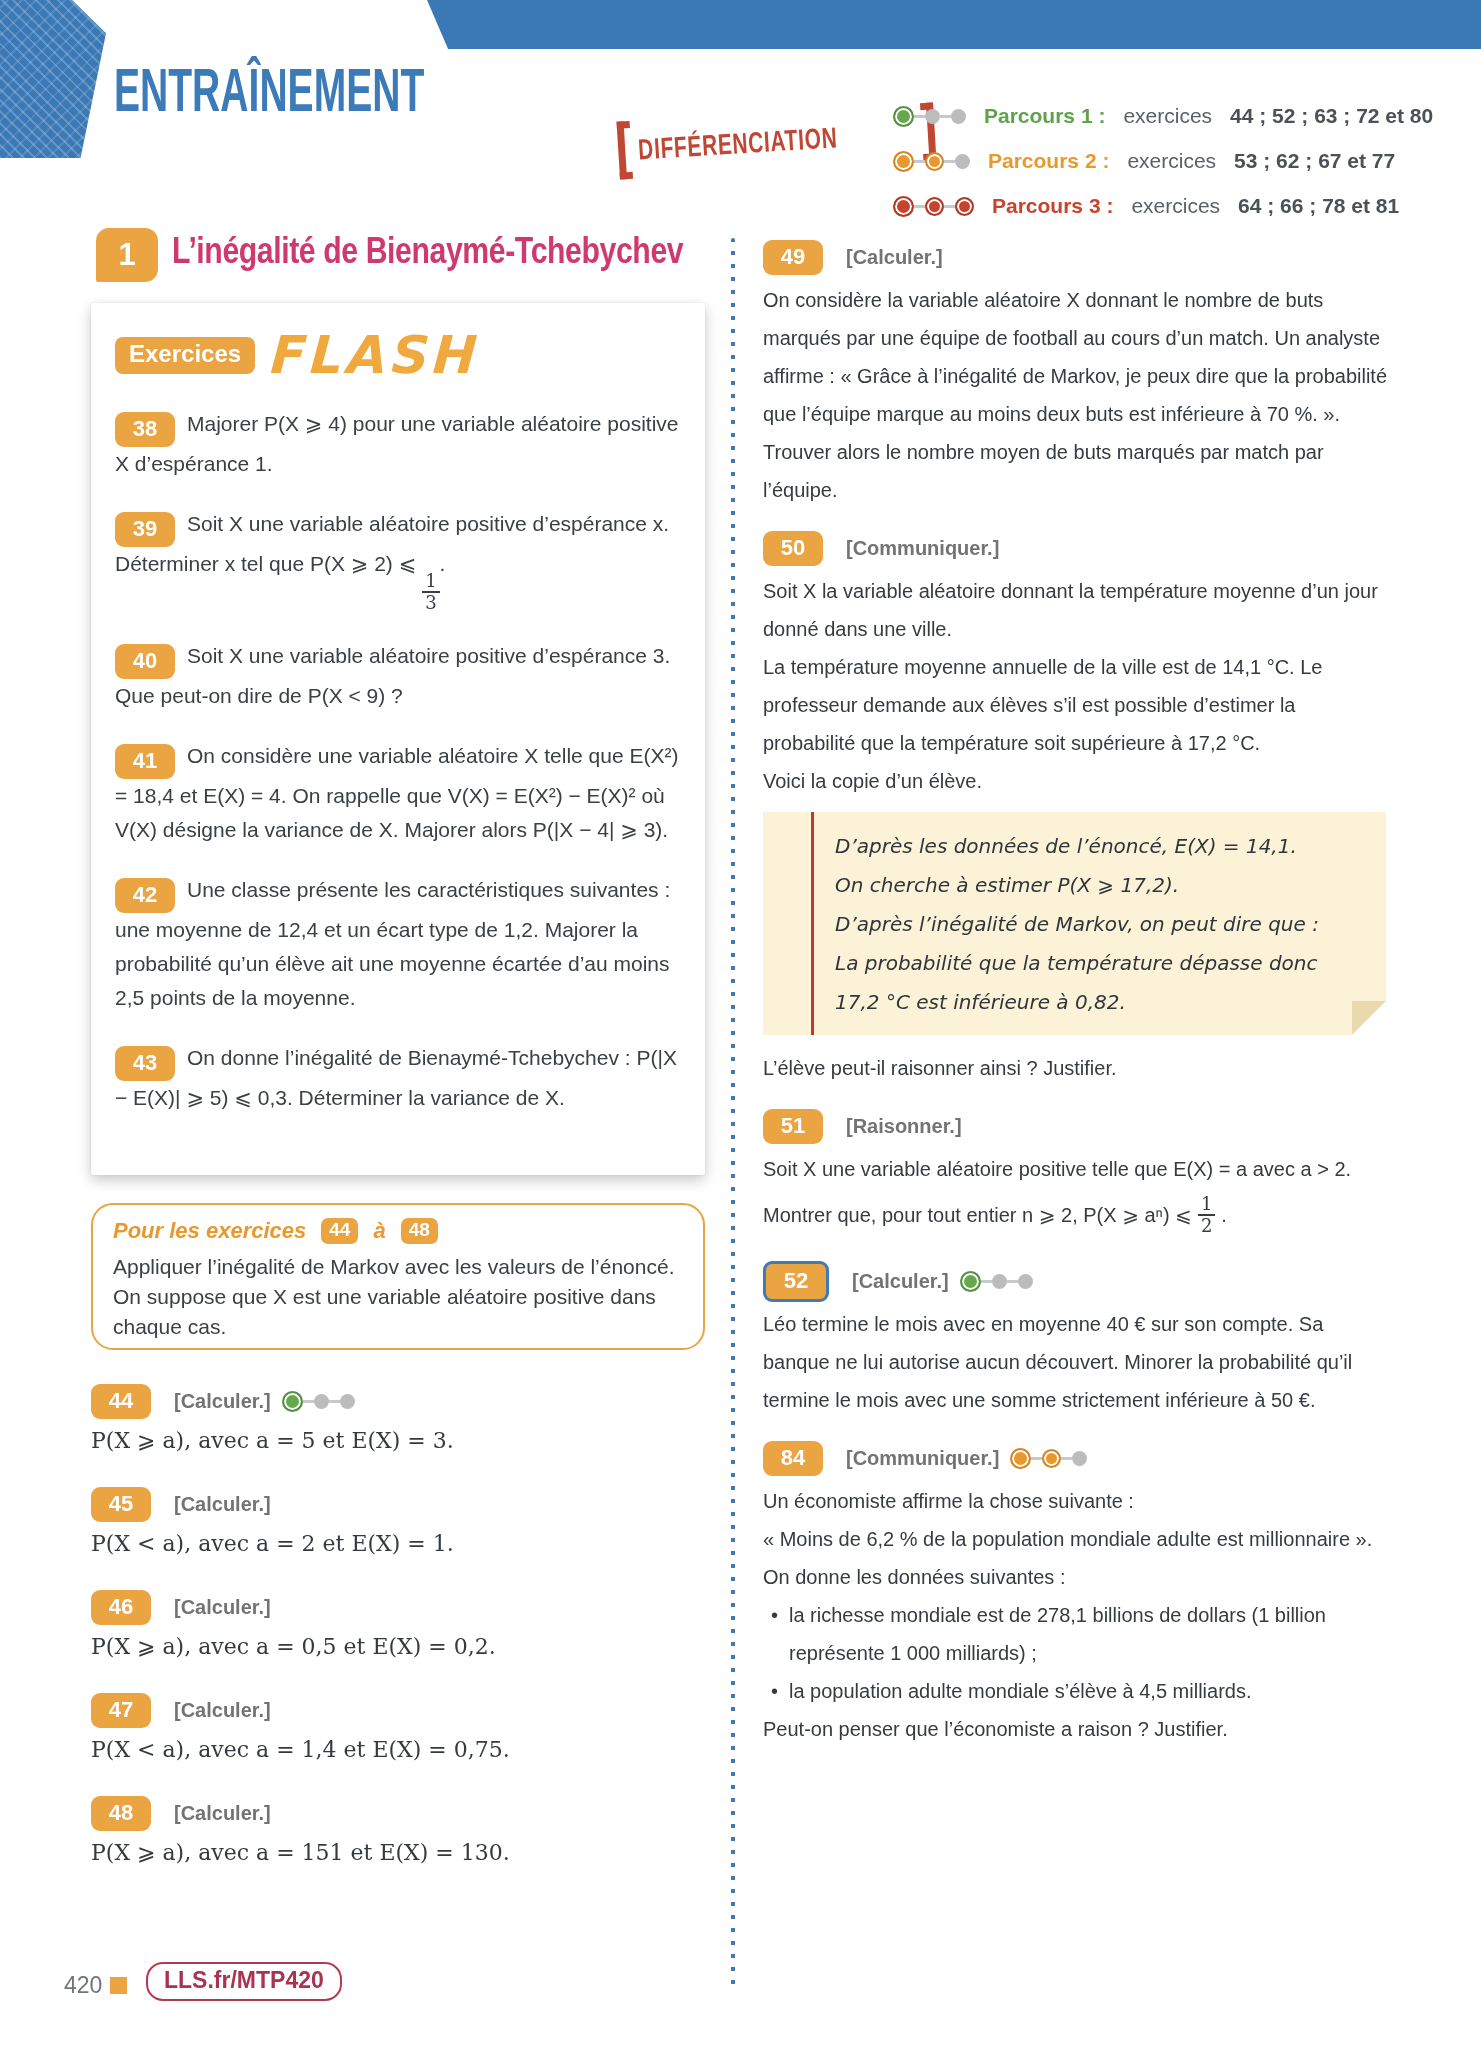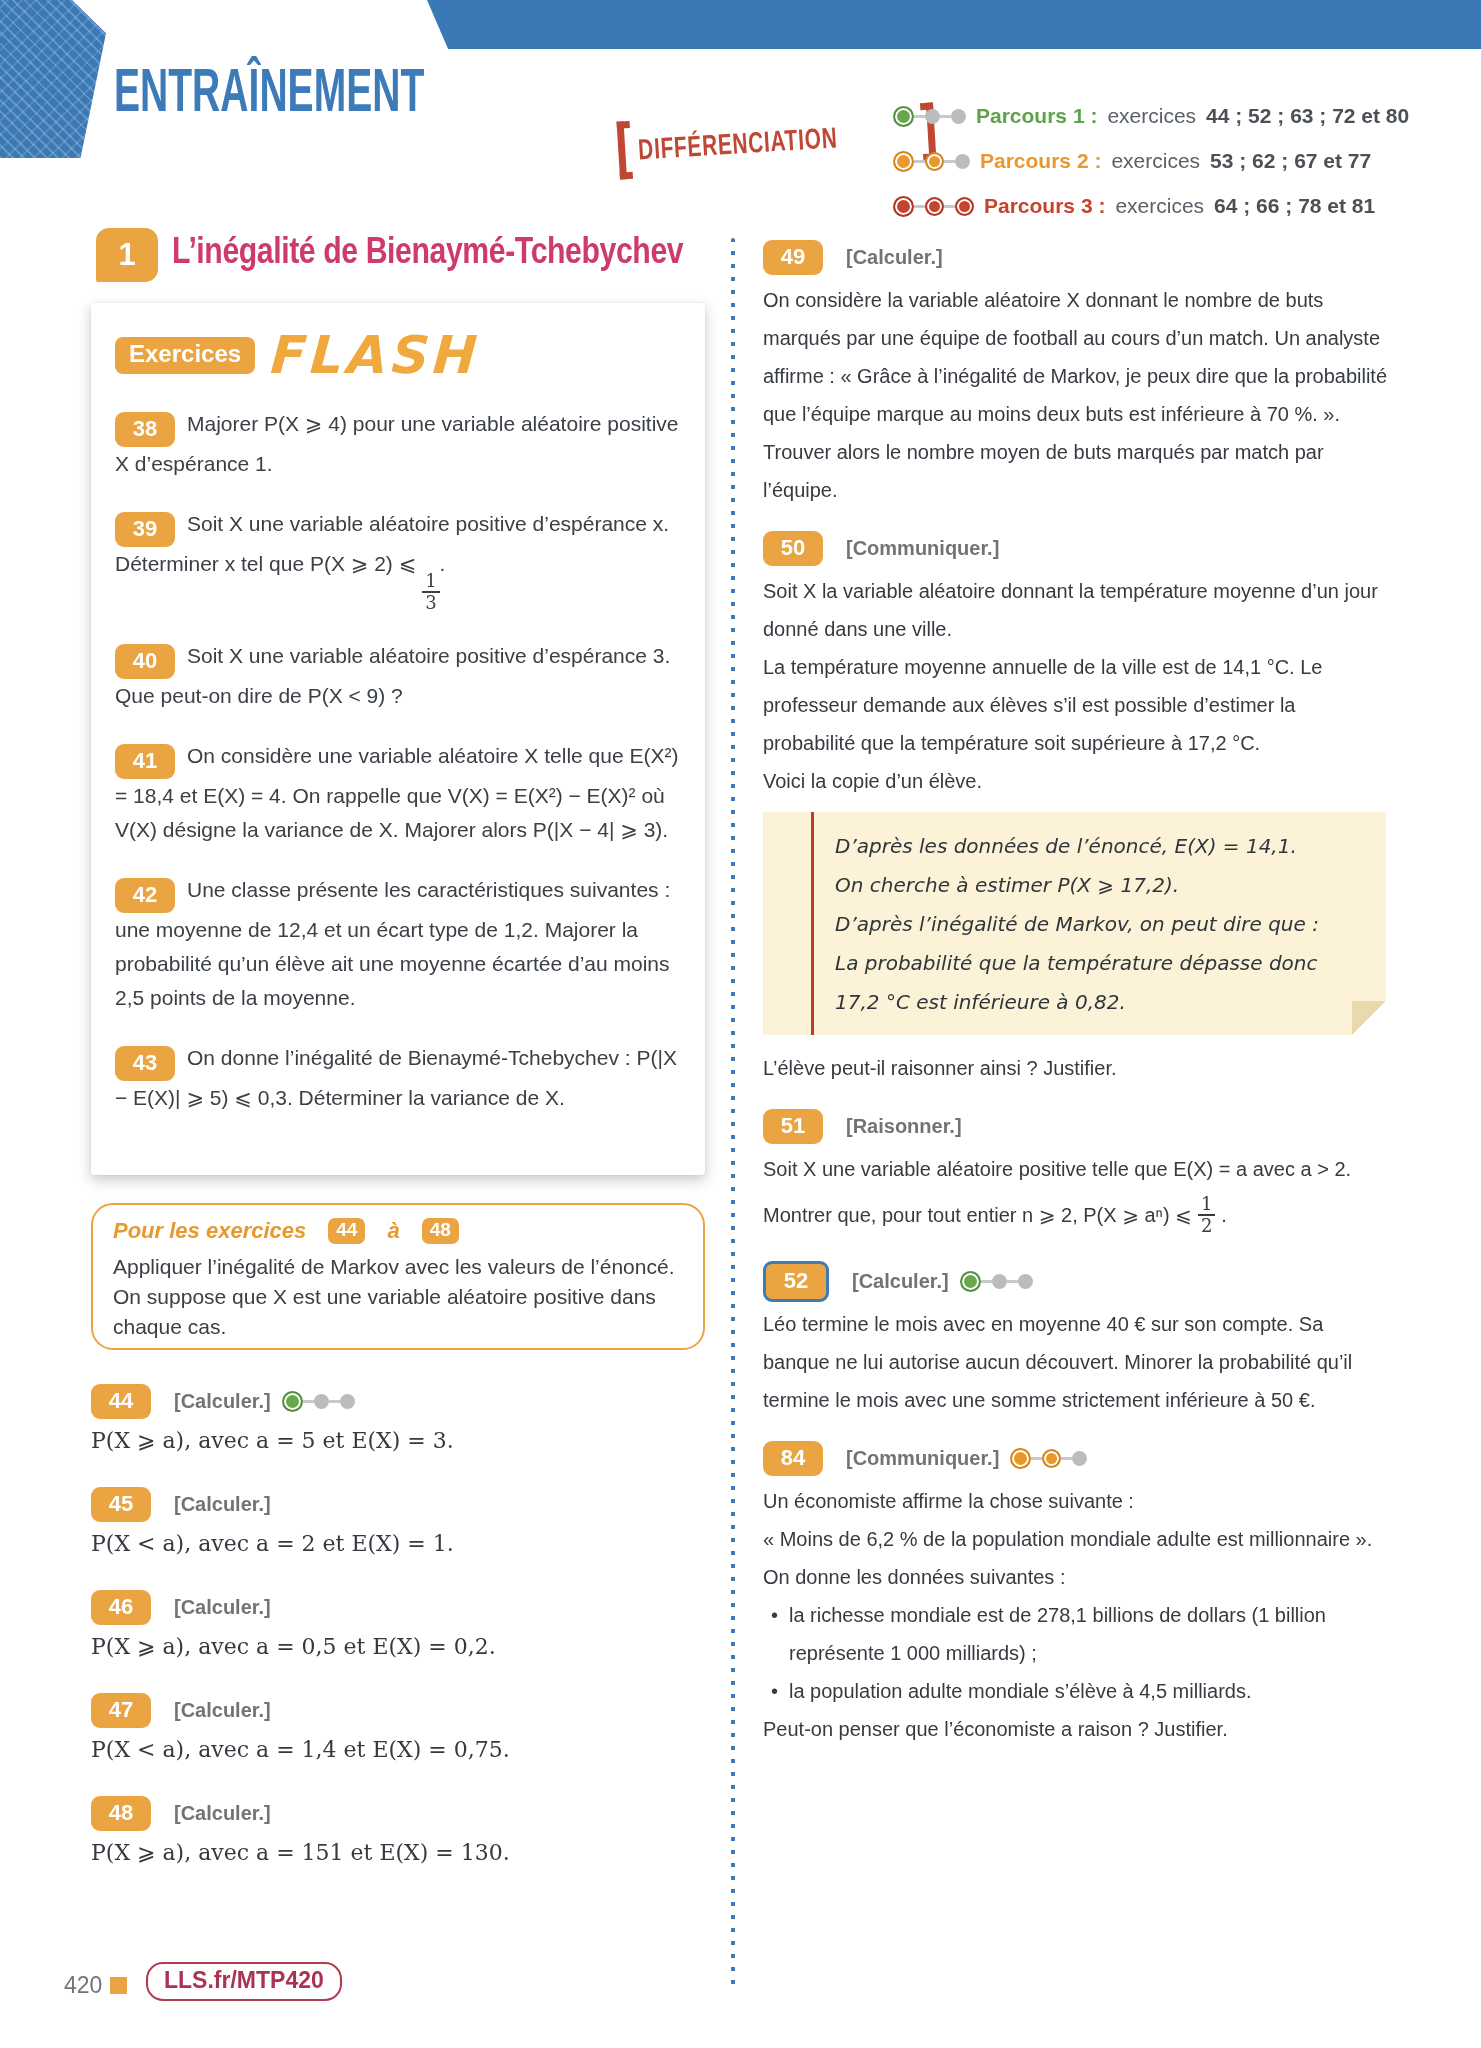--- a/index.html
+++ b/index.html
@@ -19,21 +19,21 @@
 
   .stamp{position:absolute;left:618px;top:112px;display:flex;align-items:center;gap:7px;
         transform:rotate(-3.5deg);}
   .brk{width:13px;height:58px;box-sizing:border-box;}
   .brk-l{border:7px solid #bf4733;border-right:0;}
   .brk-r{border:7px solid #bf4733;border-left:0;}
   .stamp-text{font-size:29px;font-weight:700;color:#bf4733;letter-spacing:1px;white-space:nowrap;
         transform:scaleX(.72);transform-origin:left center;}
 
   .parcours{position:absolute;left:893px;top:104px;display:flex;flex-direction:column;gap:21px;}
-  .parcours-row{display:flex;align-items:center;gap:10px;font-size:21px;white-space:nowrap;}
+  .parcours-row{display:flex;align-items:center;gap:18px;font-size:21px;white-space:nowrap;}
   .p-label{font-weight:700;}
   .c1{color:#5ea24b;} .c2{color:#e8992d;} .c3{color:#c8432c;}
   .p-pre{color:#5a6068;} .p-list{font-weight:700;color:#4c5158;}
 
   
   .dots{display:inline-flex;align-items:center;}
   .dots i{display:inline-block;}
   .dot{width:14px;height:14px;border-radius:50%;background:#bcbcbc;box-sizing:border-box;}
   .dots .dot:first-child{width:21px;height:21px;}
   .dot.green{width:19px;height:19px;background:#67a84d;border:2px solid #549140;box-shadow:inset 0 0 0 2px #fff;}
@@ -59,21 +59,21 @@
   .ex-badge{display:inline-block;background:#eba442;color:#fff;font-weight:700;font-size:22px;line-height:1;
         padding:6px 16px 7px;border-radius:9px;min-width:28px;text-align:center;margin-right:12px;vertical-align:-5px;}
   .frac{display:inline-flex;flex-direction:column;align-items:center;line-height:1.1;font-size:18px;
         vertical-align:-16px;font-family:"DejaVu Serif",serif;}
   .frac .fnum{border-bottom:2px solid currentColor;padding:0 3px;}
   .frac .fden{padding:0 3px;}
 
   
   .helper{position:absolute;left:91px;top:1203px;width:614px;height:147px;border:2.5px solid #eba442;
         border-radius:22px;background:#fff;padding:13px 20px;box-sizing:border-box;}
-  .helper-title{color:#e8992d;font-weight:700;font-style:italic;font-size:22px;display:flex;align-items:center;gap:22px;}
+  .helper-title{color:#e8992d;font-weight:700;font-style:italic;font-size:22px;display:flex;align-items:center;gap:15px;}
   .mini-badge{background:#eba442;color:#fff;font-weight:700;font-style:normal;font-size:19px;
         padding:1px 8px 3px;border-radius:7px;}
   .helper-text{font-size:21px;line-height:30px;margin-top:8px;color:#3b4046;}
 
   
   .markov{position:absolute;left:91px;top:1384px;width:620px;}
   .mex{margin-bottom:34px;}
   .mex-head{display:flex;align-items:center;gap:11px;margin-bottom:9px;}
   .verb{font-size:20px;color:#737373;font-weight:700;}
   .mathline{font-size:22px;font-family:"DejaVu Serif",serif;color:#353a40;}

